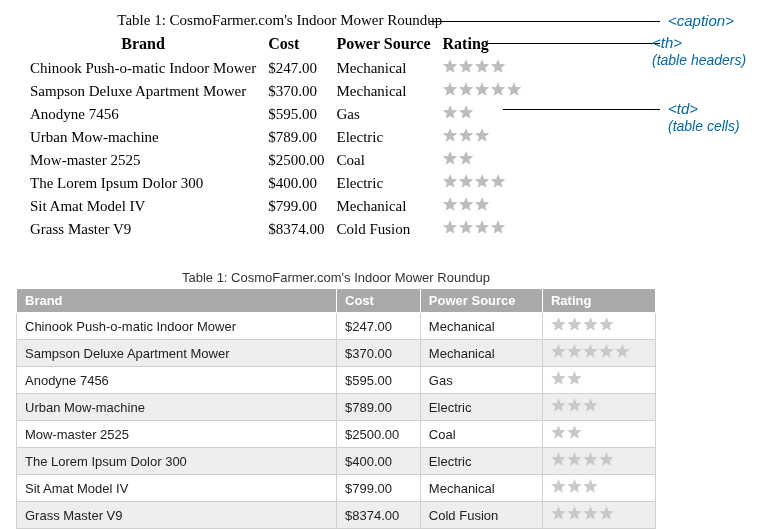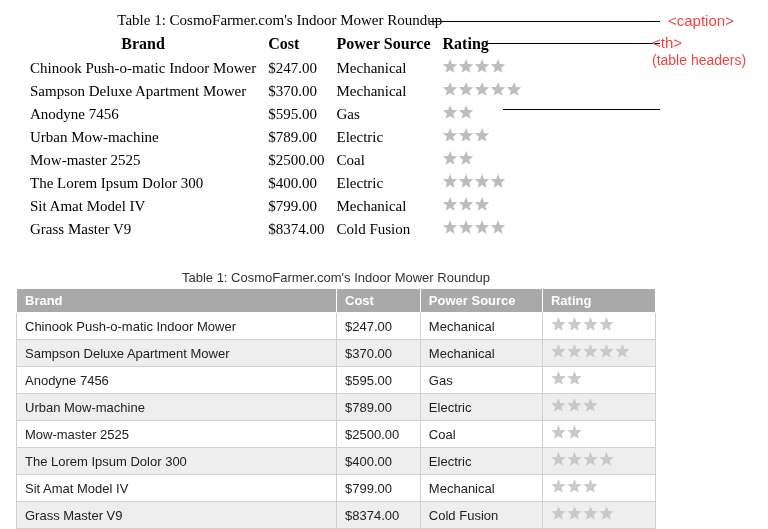--- a/index.html
+++ b/index.html
@@ -39,22 +39,23 @@
   .star {
     display: inline-block;
     width: 15px; height: 15px;
     background: #bdbdbd;
     clip-path: polygon(50% 0%, 63% 34%, 98% 35%, 71% 58%, 80% 92%, 50% 73%, 20% 92%, 29% 58%, 2% 35%, 37% 34%);
   }
   
   .annot {
     position: absolute;
     font-family: Verdana, Geneva, sans-serif;
+    font-style: italic;
     font-size: 15px;
-    color: #ef4444;
+    color: #0369a1;
     white-space: nowrap;
   }
   .annot .sub { font-size: 14px; margin-top: 44px; }
   .leader {
     position: absolute;
     height: 1px;
     background: #000;
   }
   
   table.styled {
@@ -193,20 +194,24 @@
   <div class="leader" style="left:402px; top:9px;  width:230px;"></div>
   <div class="leader" style="left:460px; top:31px; width:172px;"></div>
   <div class="leader" style="left:475px; top:97px; width:157px;"></div>
 
   <div class="annot" style="left:640px; top:0px;">
     <span>&lt;caption&gt;</span>
   </div>
   <div class="annot" style="left:624px; top:22px;">
     <span>&lt;th&gt;</span><br>
     <span class="sub">(table headers)</span>
+  </div>
+  <div class="annot" style="left:640px; top:88px;">
+    <span>&lt;td&gt;</span><br>
+    <span class="sub">(table cells)</span>
   </div>
 
 </div>
 
 <table class="styled">
   <caption>Table 1: CosmoFarmer.com's Indoor Mower Roundup</caption>
   <thead>
     <tr>
       <th>Brand</th>
       <th>Cost</th>

